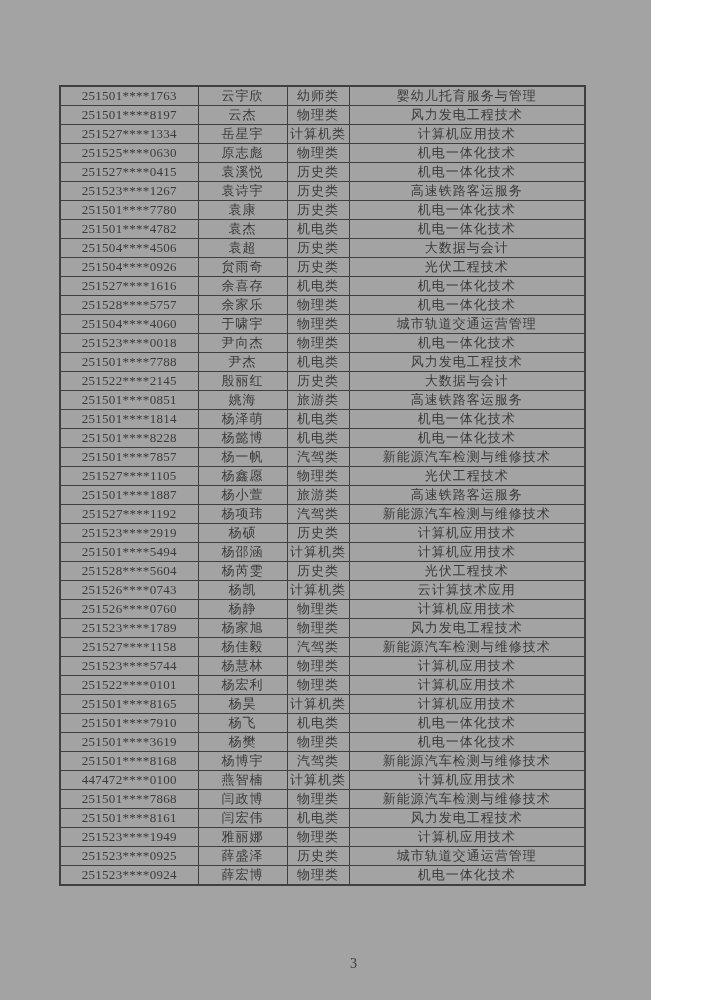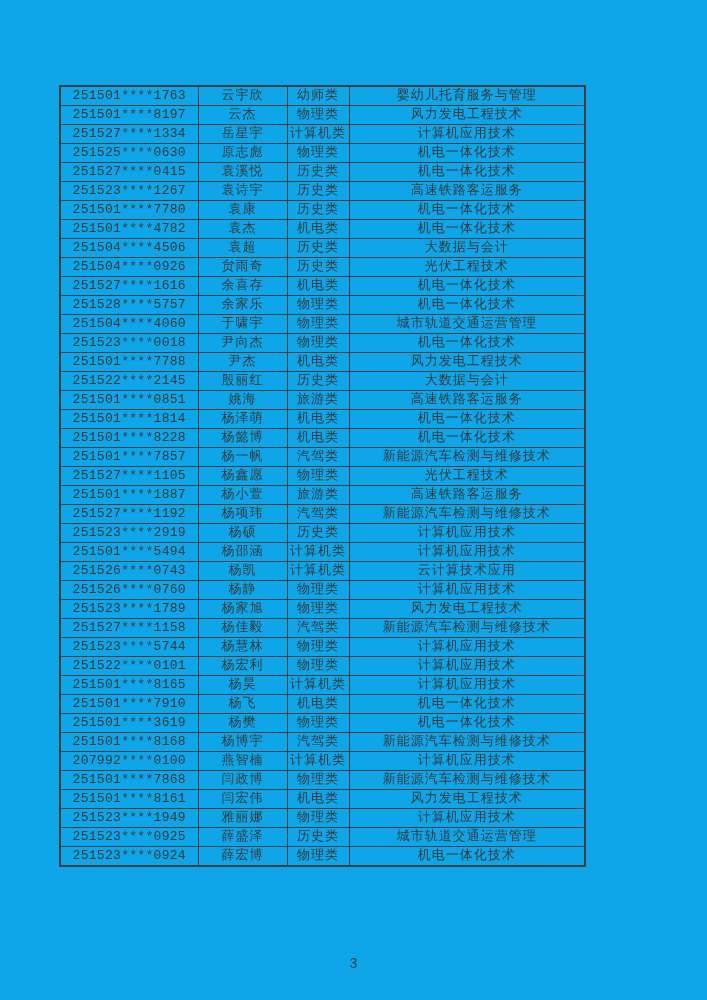--- a/index.html
+++ b/index.html
@@ -3,24 +3,23 @@
 <meta charset="utf-8">
 <style>
   * { margin: 0; padding: 0; box-sizing: border-box; }
   html, body {
     width: 707px; height: 1000px;
     background: #ffffff;
     font-family: "Liberation Serif", "DejaVu Serif", serif;
   }
   .page {
     position: relative;
-    width: 707px; height: 1000px;
-    background: #0ea5e9;
+    width: 651px; height: 1000px;
+    background: #a3a3a3;
     overflow: hidden;
-    font-family: Liberation Mono, monospace;
   }
   table.roster {
     position: absolute;
     left: 59px; top: 85px;
     width: 525px;
     border-collapse: collapse;
     table-layout: fixed;
     border: 2px solid #3f3f3f;
   }
   table.roster td {
@@ -233,20 +232,26 @@
           <td class="cell-major">计算机应用技术</td>
         </tr>
 
         <tr>
           <td class="cell-id">251501****5494</td>
           <td class="cell-name">杨邵涵</td>
           <td class="cell-cat">计算机类</td>
           <td class="cell-major">计算机应用技术</td>
         </tr>
 
+        <tr>
+          <td class="cell-id">251528****5604</td>
+          <td class="cell-name">杨芮雯</td>
+          <td class="cell-cat">历史类</td>
+          <td class="cell-major">光伏工程技术</td>
+        </tr>
 
         <tr>
           <td class="cell-id">251526****0743</td>
           <td class="cell-name">杨凯</td>
           <td class="cell-cat">计算机类</td>
           <td class="cell-major">云计算技术应用</td>
         </tr>
 
         <tr>
           <td class="cell-id">251526****0760</td>
@@ -305,21 +310,21 @@
         </tr>
 
         <tr>
           <td class="cell-id">251501****8168</td>
           <td class="cell-name">杨博宇</td>
           <td class="cell-cat">汽驾类</td>
           <td class="cell-major">新能源汽车检测与维修技术</td>
         </tr>
 
         <tr>
-          <td class="cell-id">207992****0100</td>
+          <td class="cell-id">447472****0100</td>
           <td class="cell-name">燕智楠</td>
           <td class="cell-cat">计算机类</td>
           <td class="cell-major">计算机应用技术</td>
         </tr>
 
         <tr>
           <td class="cell-id">251501****7868</td>
           <td class="cell-name">闫政博</td>
           <td class="cell-cat">物理类</td>
           <td class="cell-major">新能源汽车检测与维修技术</td>

